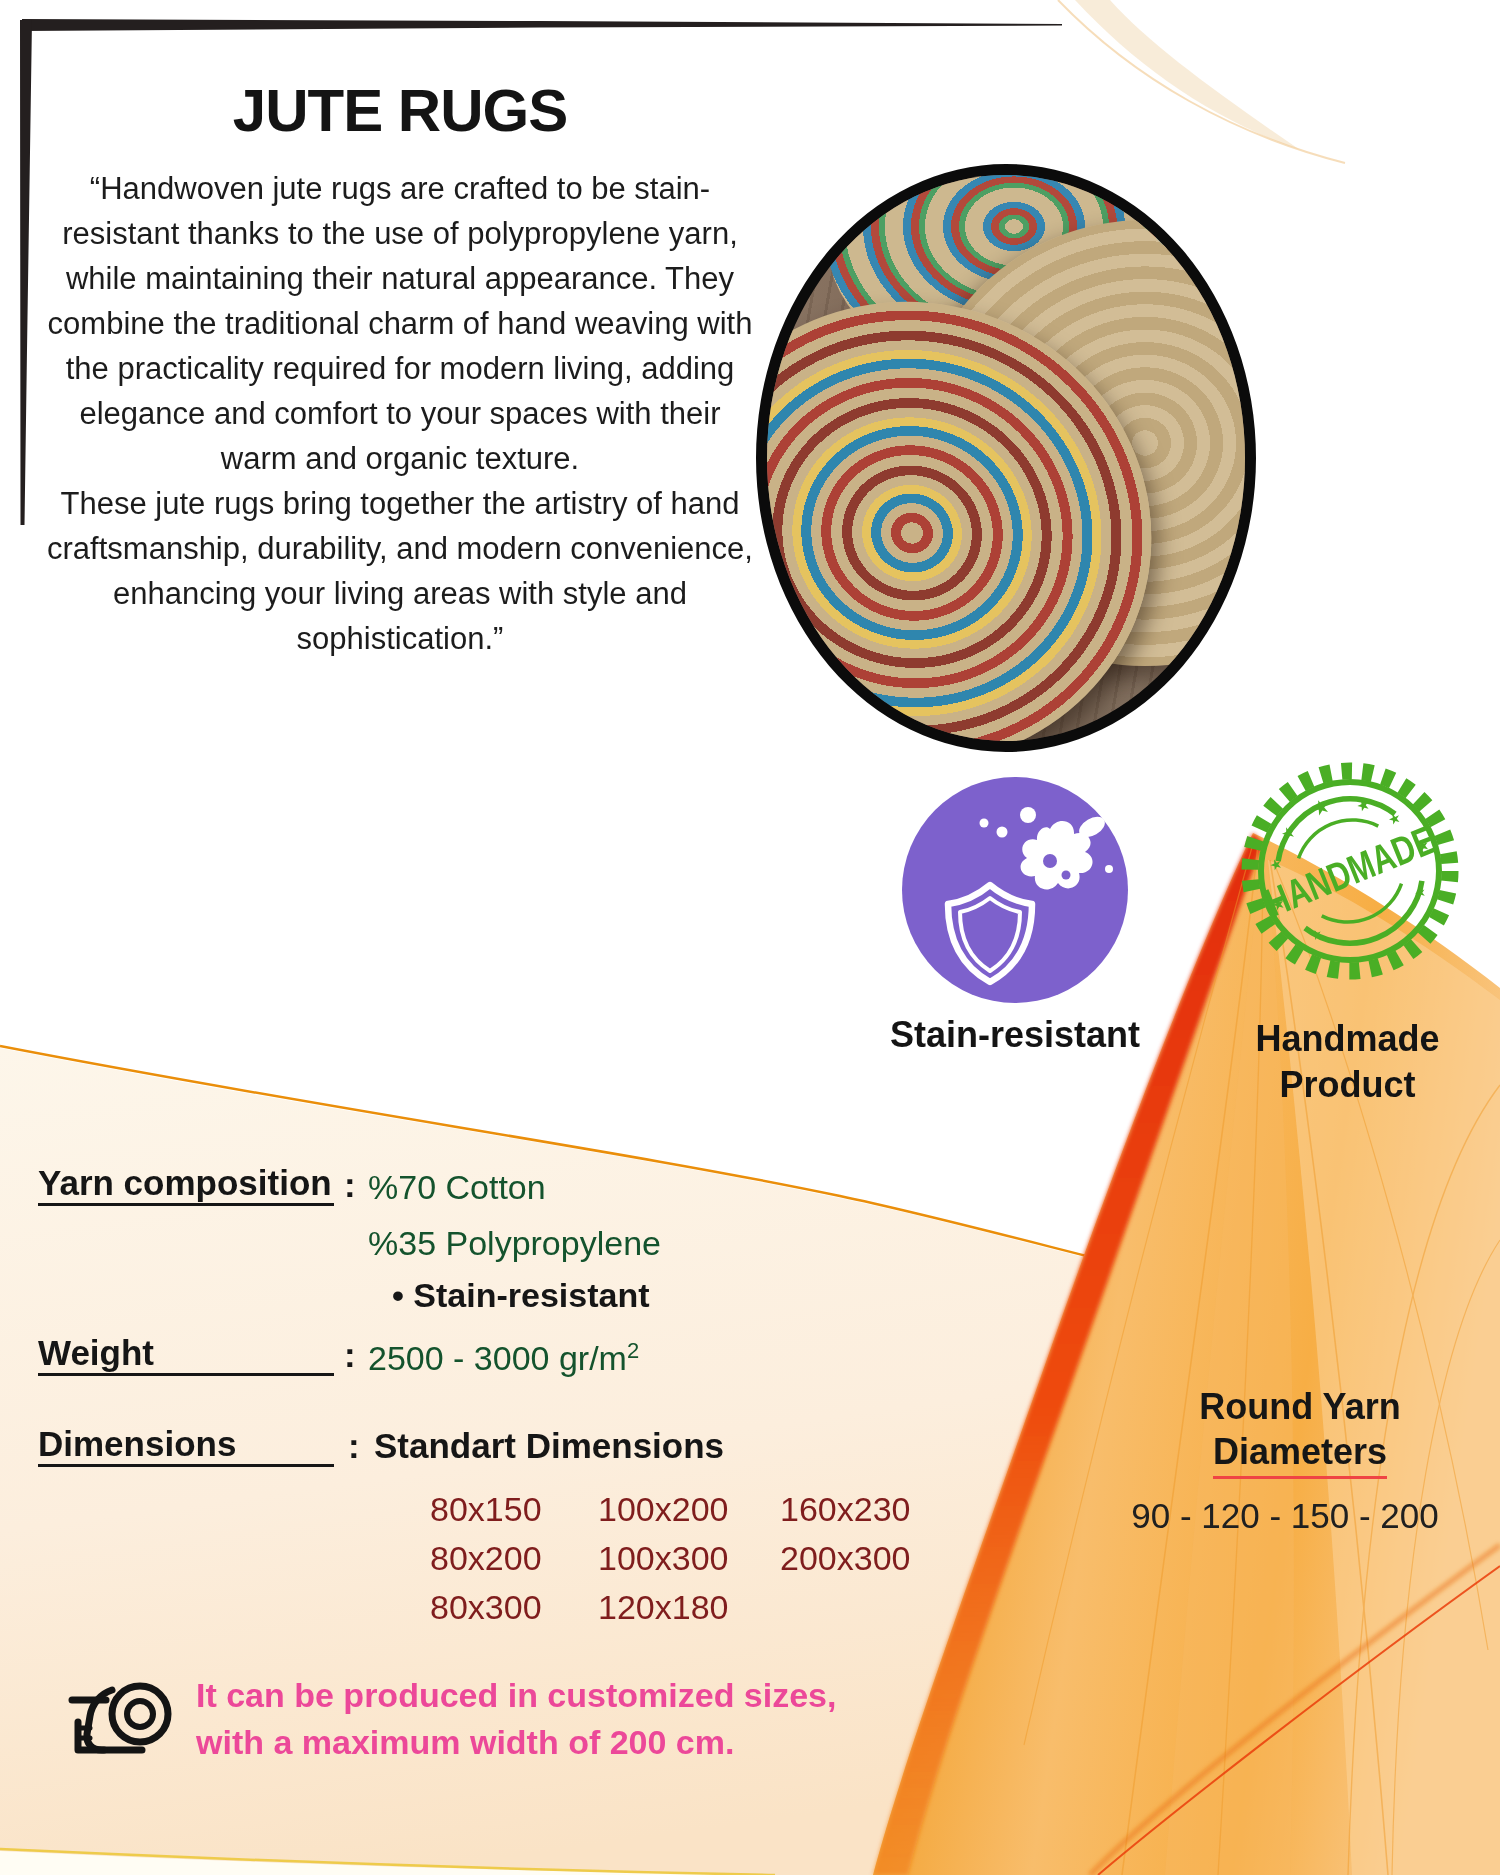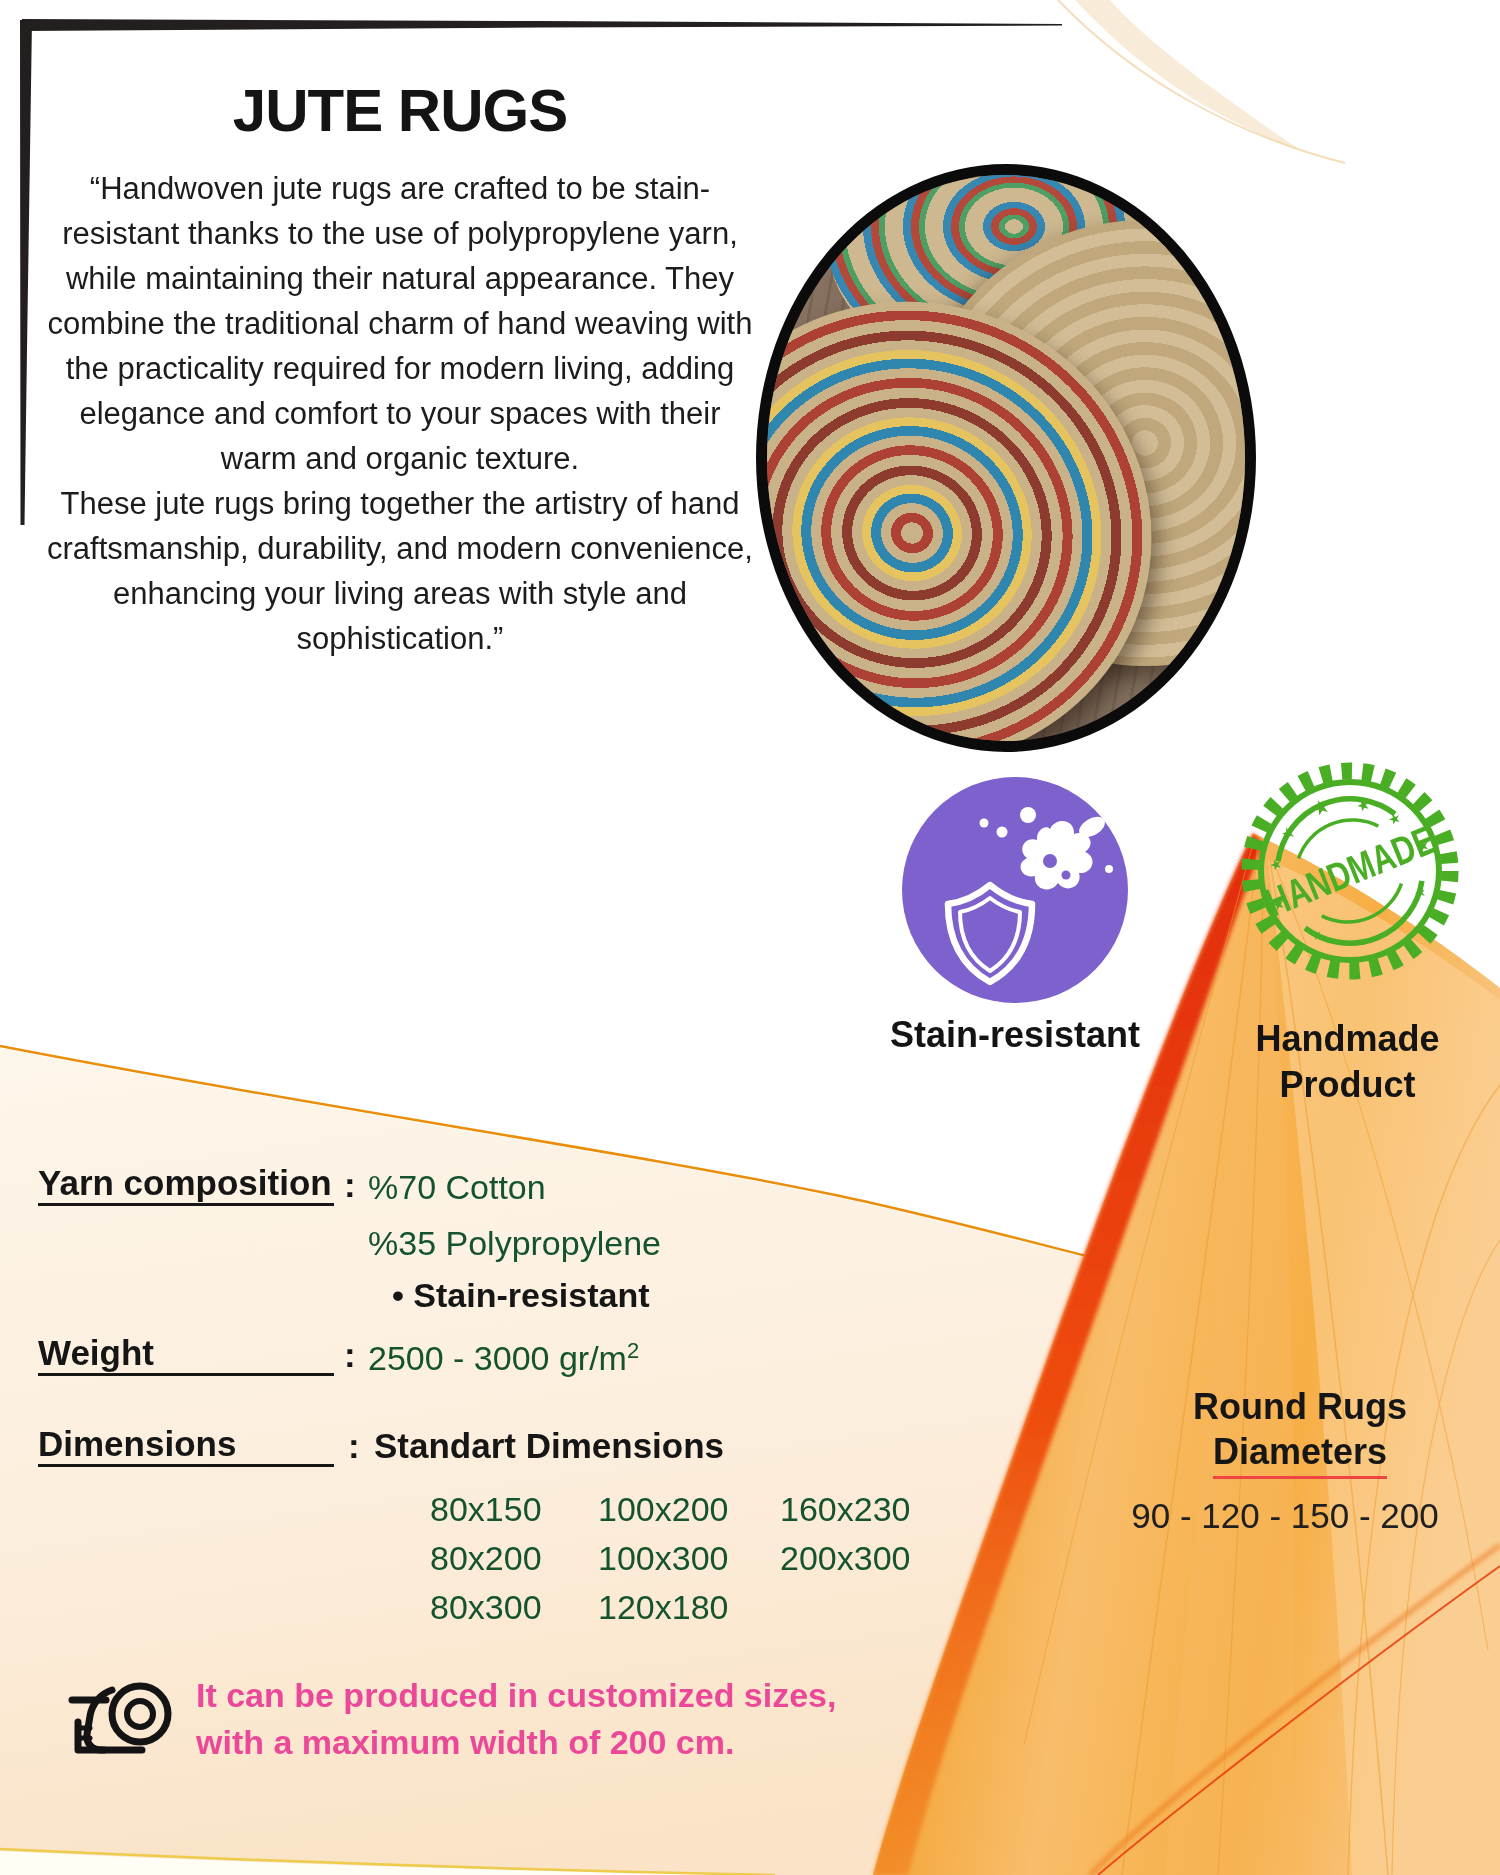--- a/index.html
+++ b/index.html
@@ -40,21 +40,21 @@
   .handmade-label{left:1230px;top:1016px;width:235px;text-align:center;font-size:36px;
                   font-weight:bold;line-height:46px;color:#141414;}
 
   
   .spec-label{font-size:35px;font-weight:bold;color:#161616;border-bottom:3px solid #161616;
               width:296px;}
   .colon{font-size:35px;font-weight:bold;color:#161616;}
   .val{font-size:34px;color:#14532d;}
   .valb{font-size:34px;font-weight:bold;color:#161616;}
   .dim-grid{left:430px;top:1490px;display:grid;grid-template-columns:168px 182px 170px;
-            grid-auto-rows:49px;font-size:34px;color:#14532d;}
+            grid-auto-rows:49px;font-size:34px;color:#7f1d1d;}
   .round-box{left:1140px;top:1384px;width:320px;text-align:center;font-size:36px;
              font-weight:bold;line-height:45px;color:#161616;}
   .round-underline{display:inline-block;border-bottom:3px solid #ef4444;padding-bottom:2px;}
   .round-values{left:1095px;top:1496px;width:380px;text-align:center;font-size:35px;color:#202020;}
   .note-text{left:196px;top:1672px;width:720px;font-size:34px;font-weight:bold;
              line-height:47px;color:#ec4899;}
   sup{font-size:22px;}
 </style>
 </head>
 <body>
@@ -205,21 +205,21 @@
     <div>160x230</div>
     <div>80x200</div>
     <div>100x300</div>
     <div>200x300</div>
     <div>80x300</div>
     <div>120x180</div>
     <div></div>
   </div>
 
   <div class="abs z2 round-box">
-    <div>Round Rugs</div>
+    <div>Round Yarn</div>
     <div><span class="round-underline">Diameters</span></div>
   </div>
   <div class="abs z2 round-values">90 - 120 - 150 - 200</div>
 
   <svg class="abs z2" style="left:64px;top:1670px;" width="122" height="96" viewBox="0 0 122 96">
     <g stroke="#141414" fill="none" stroke-linecap="round" stroke-linejoin="round">
       <circle cx="76" cy="44" r="28" stroke-width="7"></circle>
       <circle cx="76" cy="44" r="13" stroke-width="6"></circle>
       <path d="M48,20 C36,24 28,34 26,46 L23,64 C22,74 28,80 38,80 L78,80" stroke-width="7"></path>
       <path d="M8,30 L42,30" stroke-width="7"></path>

